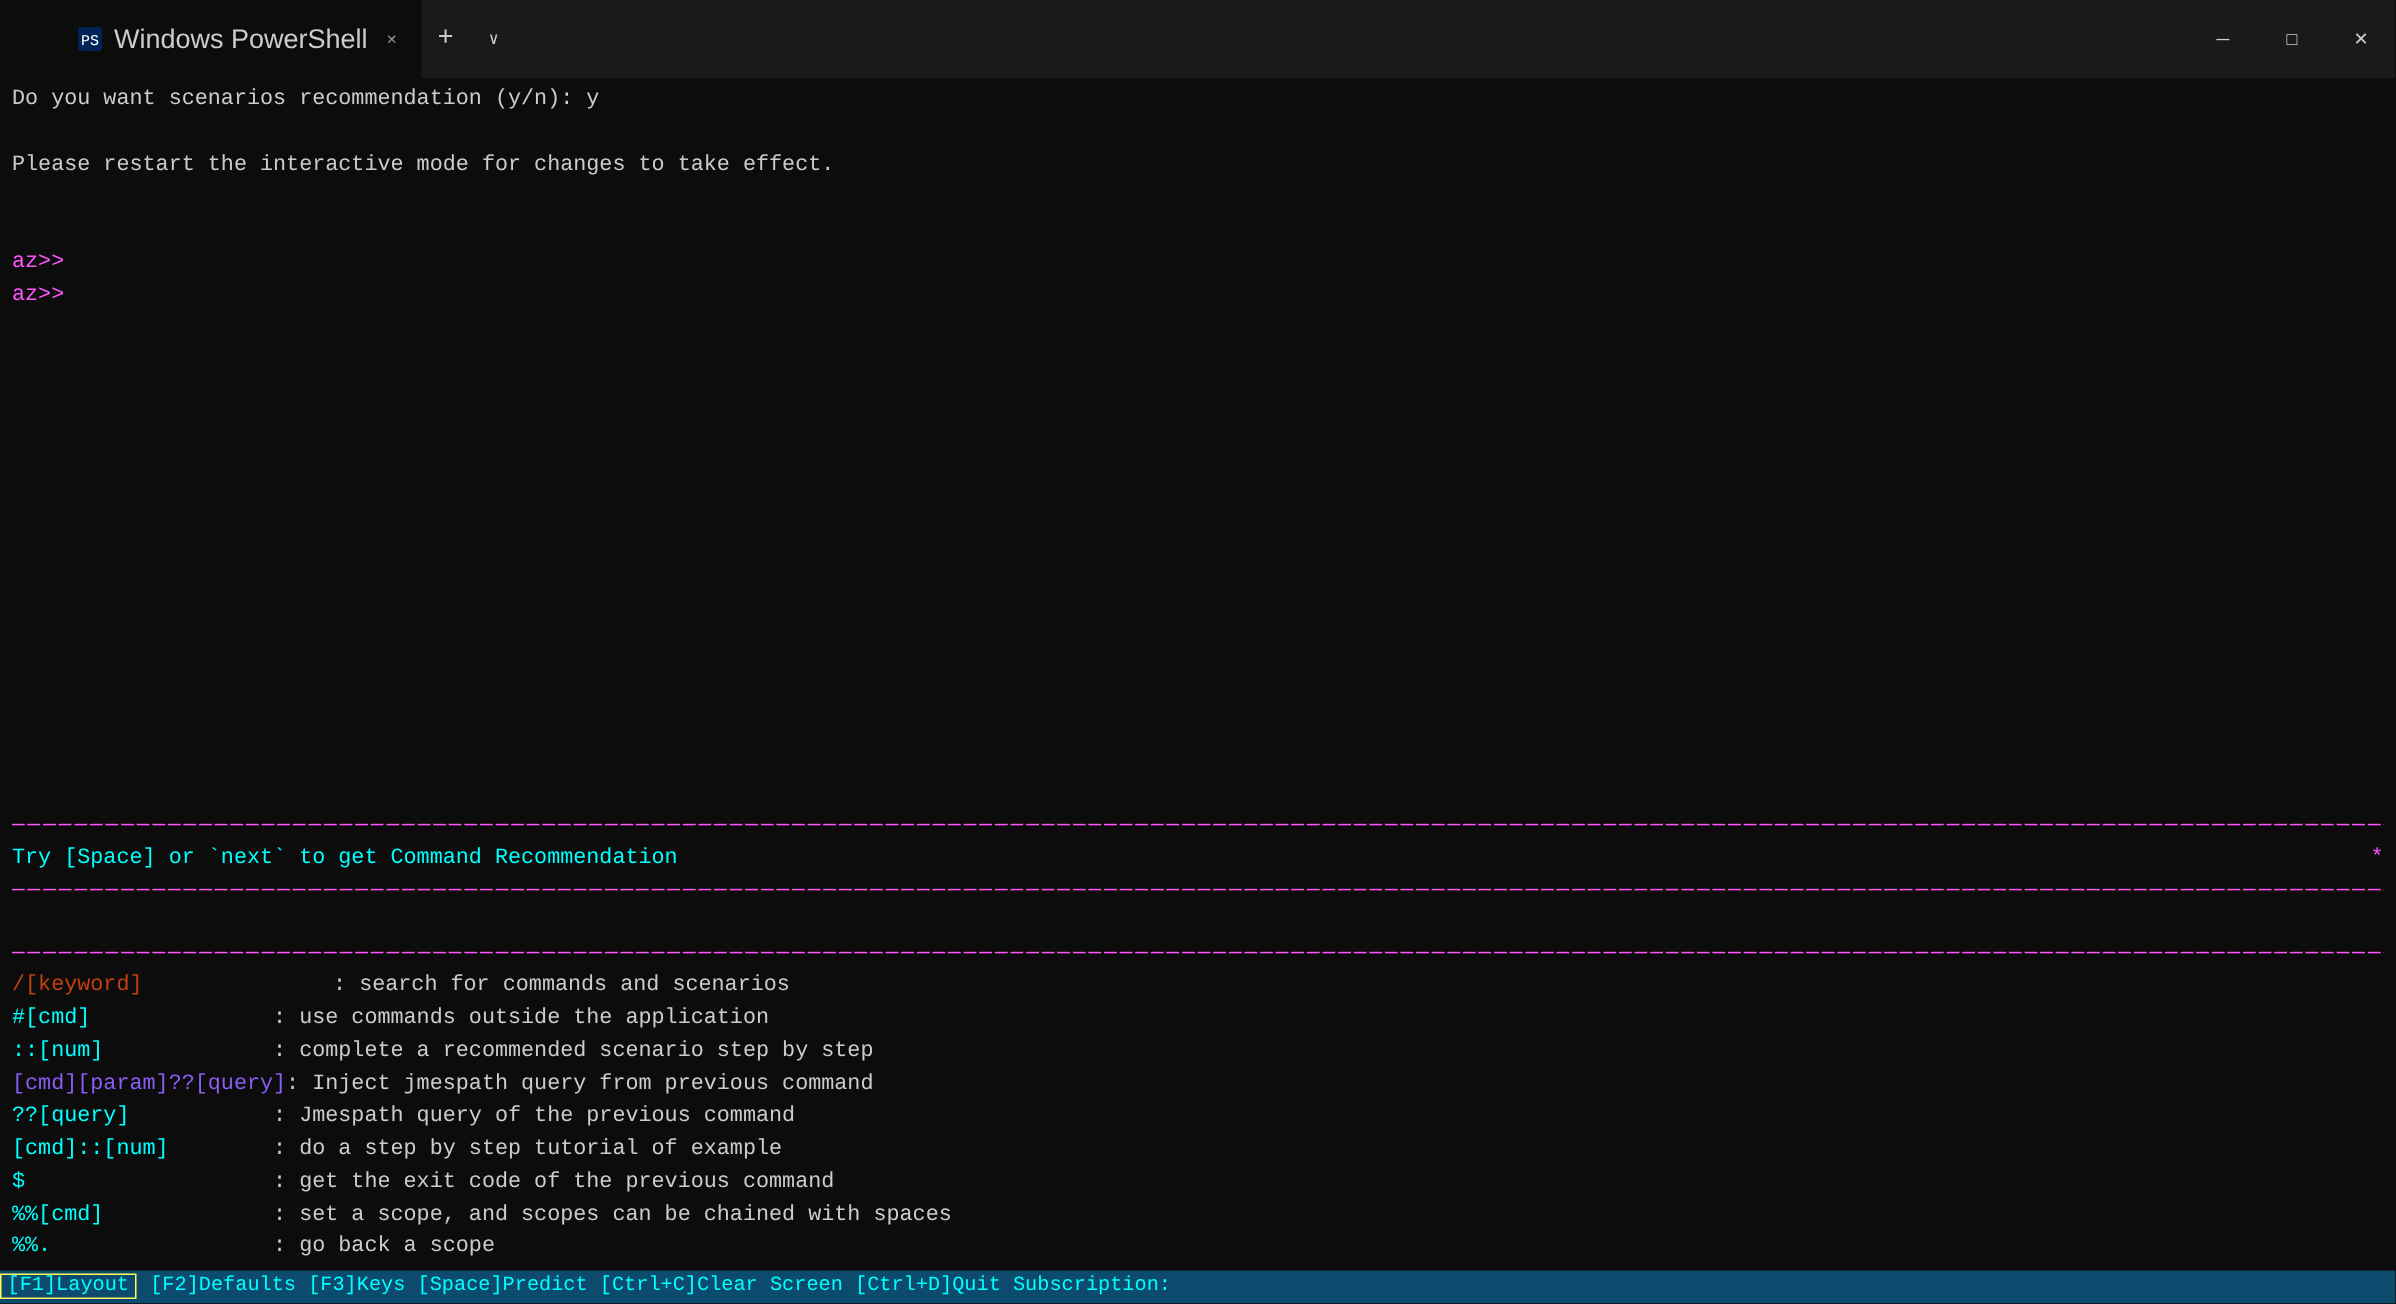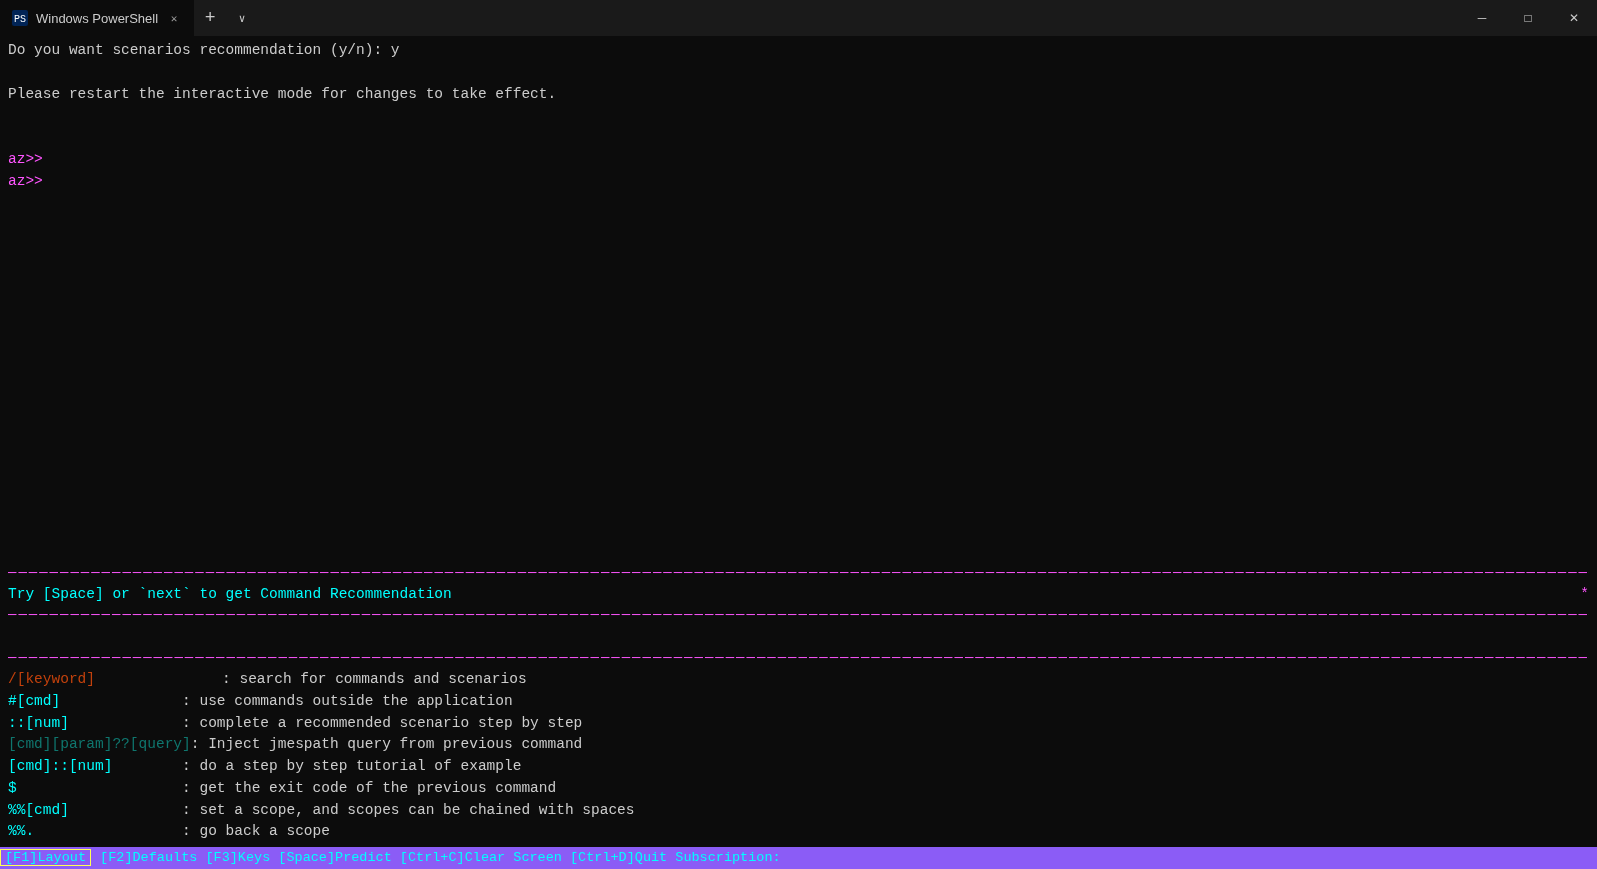--- a/index.html
+++ b/index.html
@@ -14,25 +14,26 @@
       background: #0c0c0c;
       font-family: 'Courier New', Courier, monospace;
       overflow: hidden;
       display: flex;
       flex-direction: column;
     }
 
     
     .titlebar {
       display: flex;
-      align-items: flex-end;
+      align-items: center;
       background: #1a1a1a;
-      height: 36px;
+      height: 52px;
       flex-shrink: 0;
       user-select: none;
+      margin-left: 40px;
     }
 
     .tab-area {
       display: flex;
       align-items: center;
       flex: 1;
       height: 100%;
     }
 
     .tab-active {
@@ -50,21 +51,21 @@
       height: 16px;
     }
 
     .tab-icon svg {
       width: 100%;
       height: 100%;
     }
 
     .tab-title {
       color: #cccccc;
-      font-size: 13px;
+      font-size: 18px;
       font-family: 'Segoe UI', sans-serif;
       flex: 1;
     }
 
     .tab-close {
       width: 16px;
       height: 16px;
       display: flex;
       align-items: center;
       justify-content: center;
@@ -137,21 +138,21 @@
       color: #ff55ff;
       font-size: 14px;
     }
 
     .empty-line {
       height: 1.5em;
     }
 
     
     .statusbar {
-      background: #8b5cf6;
+      background: #0c4a6e;
       padding: 2px 0 3px 0;
       display: flex;
       align-items: center;
       flex-shrink: 0;
       font-size: 13.5px;
       color: #0ff;
       white-space: pre;
     }
 
     .statusbar-f1 {
@@ -207,21 +208,22 @@
     <span>Try [Space] or `next` to get Command Recommendation</span>
     <span style="color:#ff55ff;">*</span>
   </div>
   <div class="line dashed-line" style="overflow:hidden; letter-spacing:2px;">──────────────────────────────────────────────────────────────────────────────────────────────────────────────────────────────────────────────────────────────────────────────────────────────────────────────────────────────────────────</div>
   <div class="empty-line"></div>
   <div class="line dashed-line" style="overflow:hidden; letter-spacing:2px;">──────────────────────────────────────────────────────────────────────────────────────────────────────────────────────────────────────────────────────────────────────────────────────────────────────────────────────────────────────────</div>
 
   <div class="line" style="color:#0ff;"><span style="color:#c2410c;">/[keyword]          </span><span style="color:#cccccc;margin-left:40px;">: search for commands and scenarios</span></div>
   <div class="line" style="color:#0ff;"><span style="color:#0ff;">#[cmd]              </span><span style="color:#cccccc;">: use commands outside the application</span></div>
   <div class="line" style="color:#0ff;"><span style="color:#0ff;">::[num]             </span><span style="color:#cccccc;">: complete a recommended scenario step by step</span></div>
-  <div class="line" style="color:#0ff;"><span style="color:#0f766e;">[cmd][param]??[query]</span><span style="color:#cccccc;">: Inject jmespath query from previous command</span></div>
+  <div class="line" style="color:#0ff;"><span style="color:#8b5cf6;">[cmd][param]??[query]</span><span style="color:#cccccc;">: Inject jmespath query from previous command</span></div>
+  <div class="line" style="color:#0ff;"><span style="color:#0ff;">??[query]           </span><span style="color:#cccccc;">: Jmespath query of the previous command</span></div>
   <div class="line" style="color:#0ff;"><span style="color:#0ff;">[cmd]::[num]        </span><span style="color:#cccccc;">: do a step by step tutorial of example</span></div>
   <div class="line" style="color:#0ff;"><span style="color:#0ff;">$                   </span><span style="color:#cccccc;">: get the exit code of the previous command</span></div>
   <div class="line" style="color:#0ff;"><span style="color:#0ff;">%%[cmd]             </span><span style="color:#cccccc;">: set a scope, and scopes can be chained with spaces</span></div>
   <div class="line" style="color:#0ff;"><span style="color:#0ff;">%%.                 </span><span style="color:#cccccc;">: go back a scope</span></div>
 </div>
 
 <div class="statusbar">
   <span class="statusbar-f1" style="border:1.5px solid #ffff55; color:#0ff; padding:0 4px; font-size:13.5px;">[F1]Layout</span><span class="statusbar-rest"> [F2]Defaults [F3]Keys [Space]Predict [Ctrl+C]Clear Screen [Ctrl+D]Quit Subscription:</span>
 </div>
 

